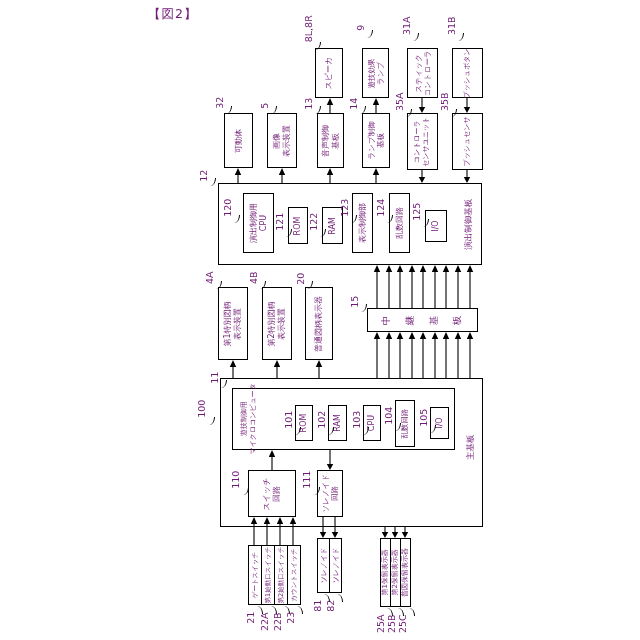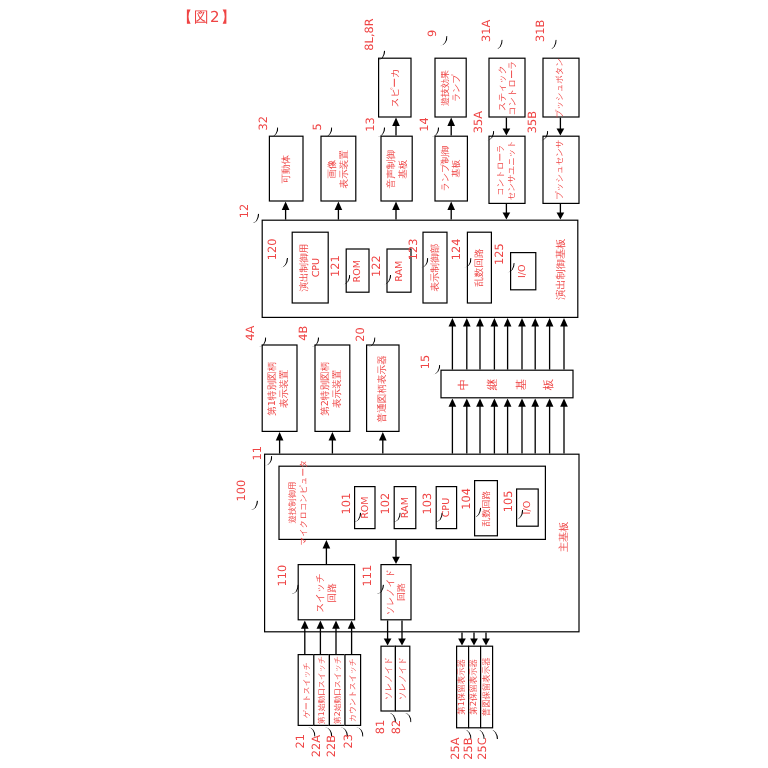--- a/index.html
+++ b/index.html
@@ -1,17 +1,17 @@
 <!DOCTYPE html>
 <html><head>
 <meta charset="utf-8">
 <style>
   html,body{margin:0;padding:0;background:#fff;}
   .page{position:relative;width:640px;height:640px;background:#ffffff;
-        font-family:"DejaVu Sans",sans-serif;color:#ef4444;overflow:hidden;}
+        font-family:"DejaVu Sans",sans-serif;color:#701a75;overflow:hidden;}
   .blk{position:absolute;border:1.5px solid #000;background:#fff;
        display:flex;align-items:center;justify-content:center;box-sizing:border-box;}
   .board{border-width:1.8px;background:#fff;}
   .nobord{border:none;background:transparent;}
   .v{transform:rotate(-90deg);white-space:pre-line;text-align:center;
      line-height:1.25;font-size:8px;flex:none;letter-spacing:0;}
   .f7 .v{font-size:7px;}
   .f75 .v{font-size:7.5px;}
   .f85 .v{font-size:8.5px;}
   .f65 .v{font-size:6.5px;}

